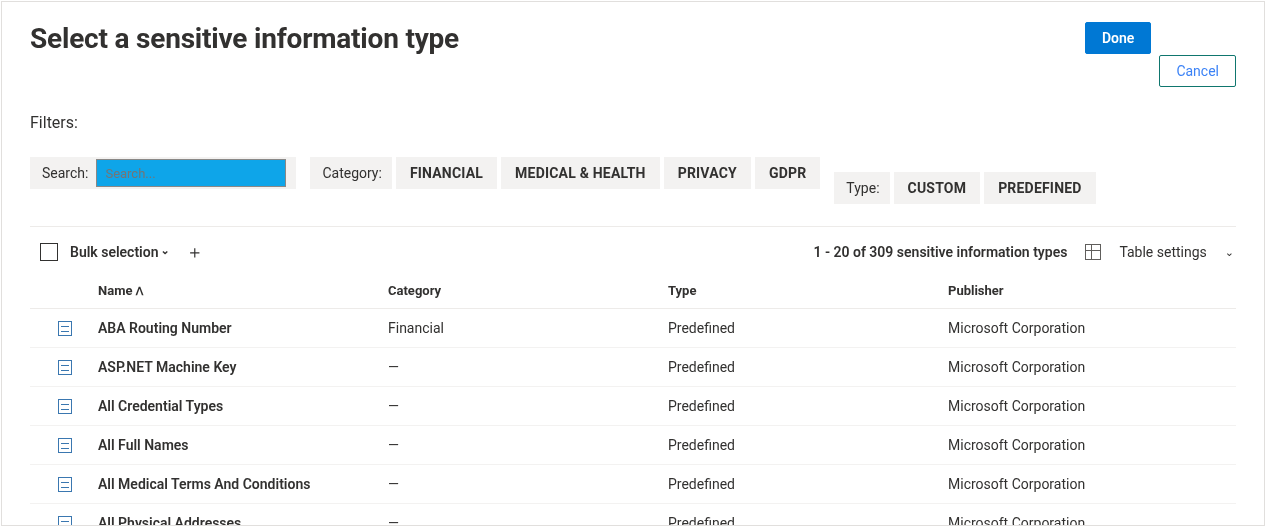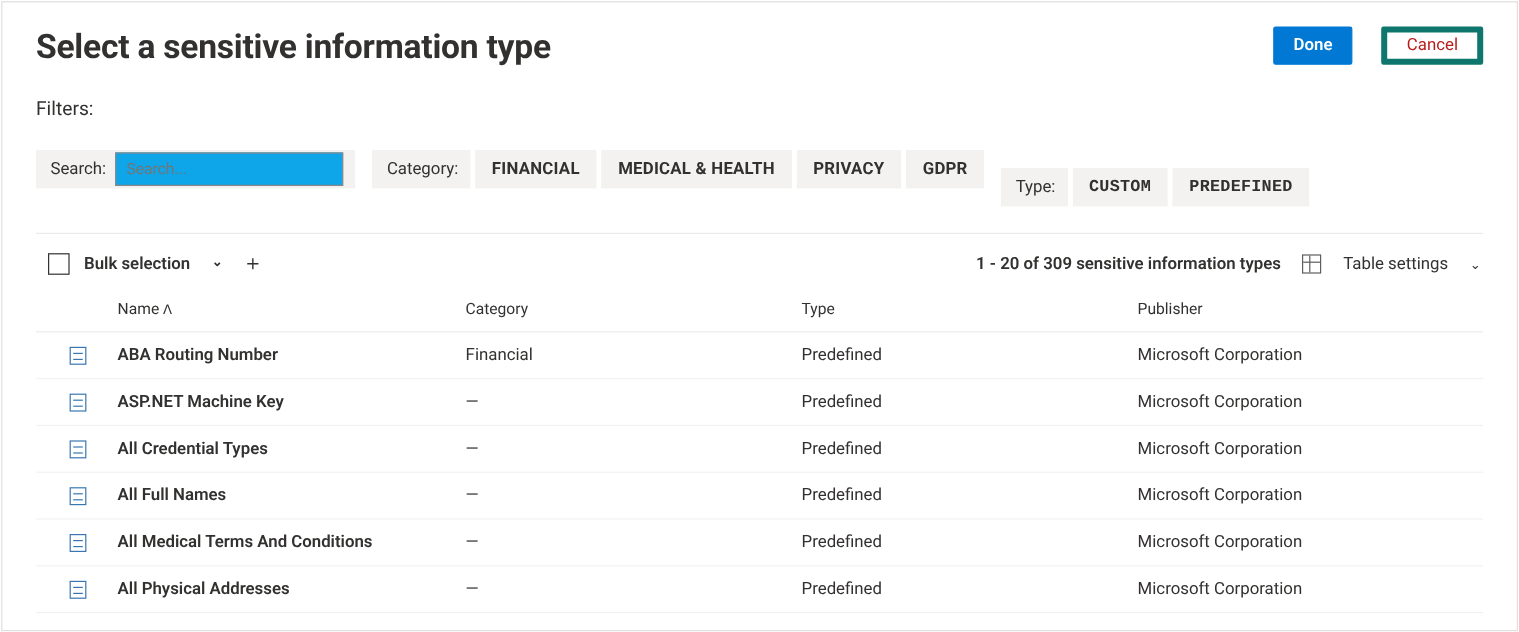--- a/index.html
+++ b/index.html
@@ -24,39 +24,40 @@
     align-items: flex-start;
     justify-content: space-between;
     margin-bottom: 26px;
   }
   .title {
     font-size: 28px;
     font-weight: 700;
     margin: 0;
     letter-spacing: -0.2px;
   }
-  .actions { display: flex; gap: 24px; }
+  .actions { display: flex; gap: 8px; }
   .btn {
     height: 32px;
     padding: 0 16px;
     font-size: 14px;
     border-radius: 2px;
     cursor: pointer;
     font-family: inherit;
   }
   .btn-primary {
     background: #0078d4;
     color: #fff;
     border: 1px solid #0078d4;
     font-weight: 600;
   }
   .btn-secondary {
     background: #fff;
-    color: #b91c1c;
-    border: 5px solid #0f766e;
+    color: #3b82f6;
+    border: 1px solid #0f766e;
+    margin-top: 33px;
   }
   .filters-label {
     font-size: 16px;
     margin-bottom: 10px;
   }
   .filters-row {
     display: flex;
     align-items: center;
     gap: 14px;
     margin-bottom: 22px;
@@ -99,37 +100,37 @@
     justify-content: space-between;
     padding: 0 2px 8px 10px;
   }
   .toolbar-left { display: flex; align-items: center; gap: 12px; }
   .check {
     width: 18px; height: 18px;
     border: 1px solid #323130;
     background:#fff;
     cursor:pointer;
   }
-  .bulk-sel { display:flex; align-items:flex-start; gap:18px; font-weight:600; cursor:pointer; }
+  .bulk-sel { display:flex; align-items:flex-start; gap:2px; font-weight:600; cursor:pointer; }
   .chev { font-size: 11px; }
   .plus-icon { font-size: 18px; line-height:1; cursor:pointer; padding:4px; color:#323130;}
   .toolbar-right { display:flex; align-items:flex-start; gap:18px; }
   .count { font-weight:600; }
   .table-settings { display:flex; align-items:center; gap:18px; cursor:pointer; font-weight:400;}
   .ts-icon { width:16px; height:16px; border:1px solid #605e5c; position:relative;}
   .ts-icon::before { content:""; position:absolute; left:0; right:0; top:5px; height:1px; background:#605e5c;}
   .ts-icon::after { content:""; position:absolute; top:0; bottom:0; left:5px; width:1px; background:#605e5c;}
 
   table.grid {
     width: 100%;
     border-collapse: collapse;
   }
   .grid th {
     text-align: left;
-    font-weight: 400;
+    font-weight: 700;
     font-size: 13px;
     color:#323130;
     padding: 10px 8px;
     border-bottom: 1px solid #edebe9;
   }
   .grid td {
     padding: 11px 8px;
     border-bottom: 1px solid #f3f2f1;
     font-size: 14px;
     vertical-align: middle;
@@ -180,21 +181,21 @@
         <div class="pill">MEDICAL &amp; HEALTH</div>
         <div class="pill">PRIVACY</div>
         <div class="pill">GDPR</div>
       </div>
     </div>
 
     <div style="display:flex; align-items:center;margin-top:30px;">
       <div class="filter-group">
         <span class="filter-group-label">Type:</span>
       </div>
-      <div class="pill-set" style="margin-left:4px;font-family:Liberation Mono, monospace;">
+      <div class="pill-set" style="margin-left:4px;">
         <div class="pill">CUSTOM</div>
         <div class="pill">PREDEFINED</div>
       </div>
     </div>
   </div>
 
   <div class="divider"></div>
 
   <div class="toolbar-row">
     <div class="toolbar-left">

